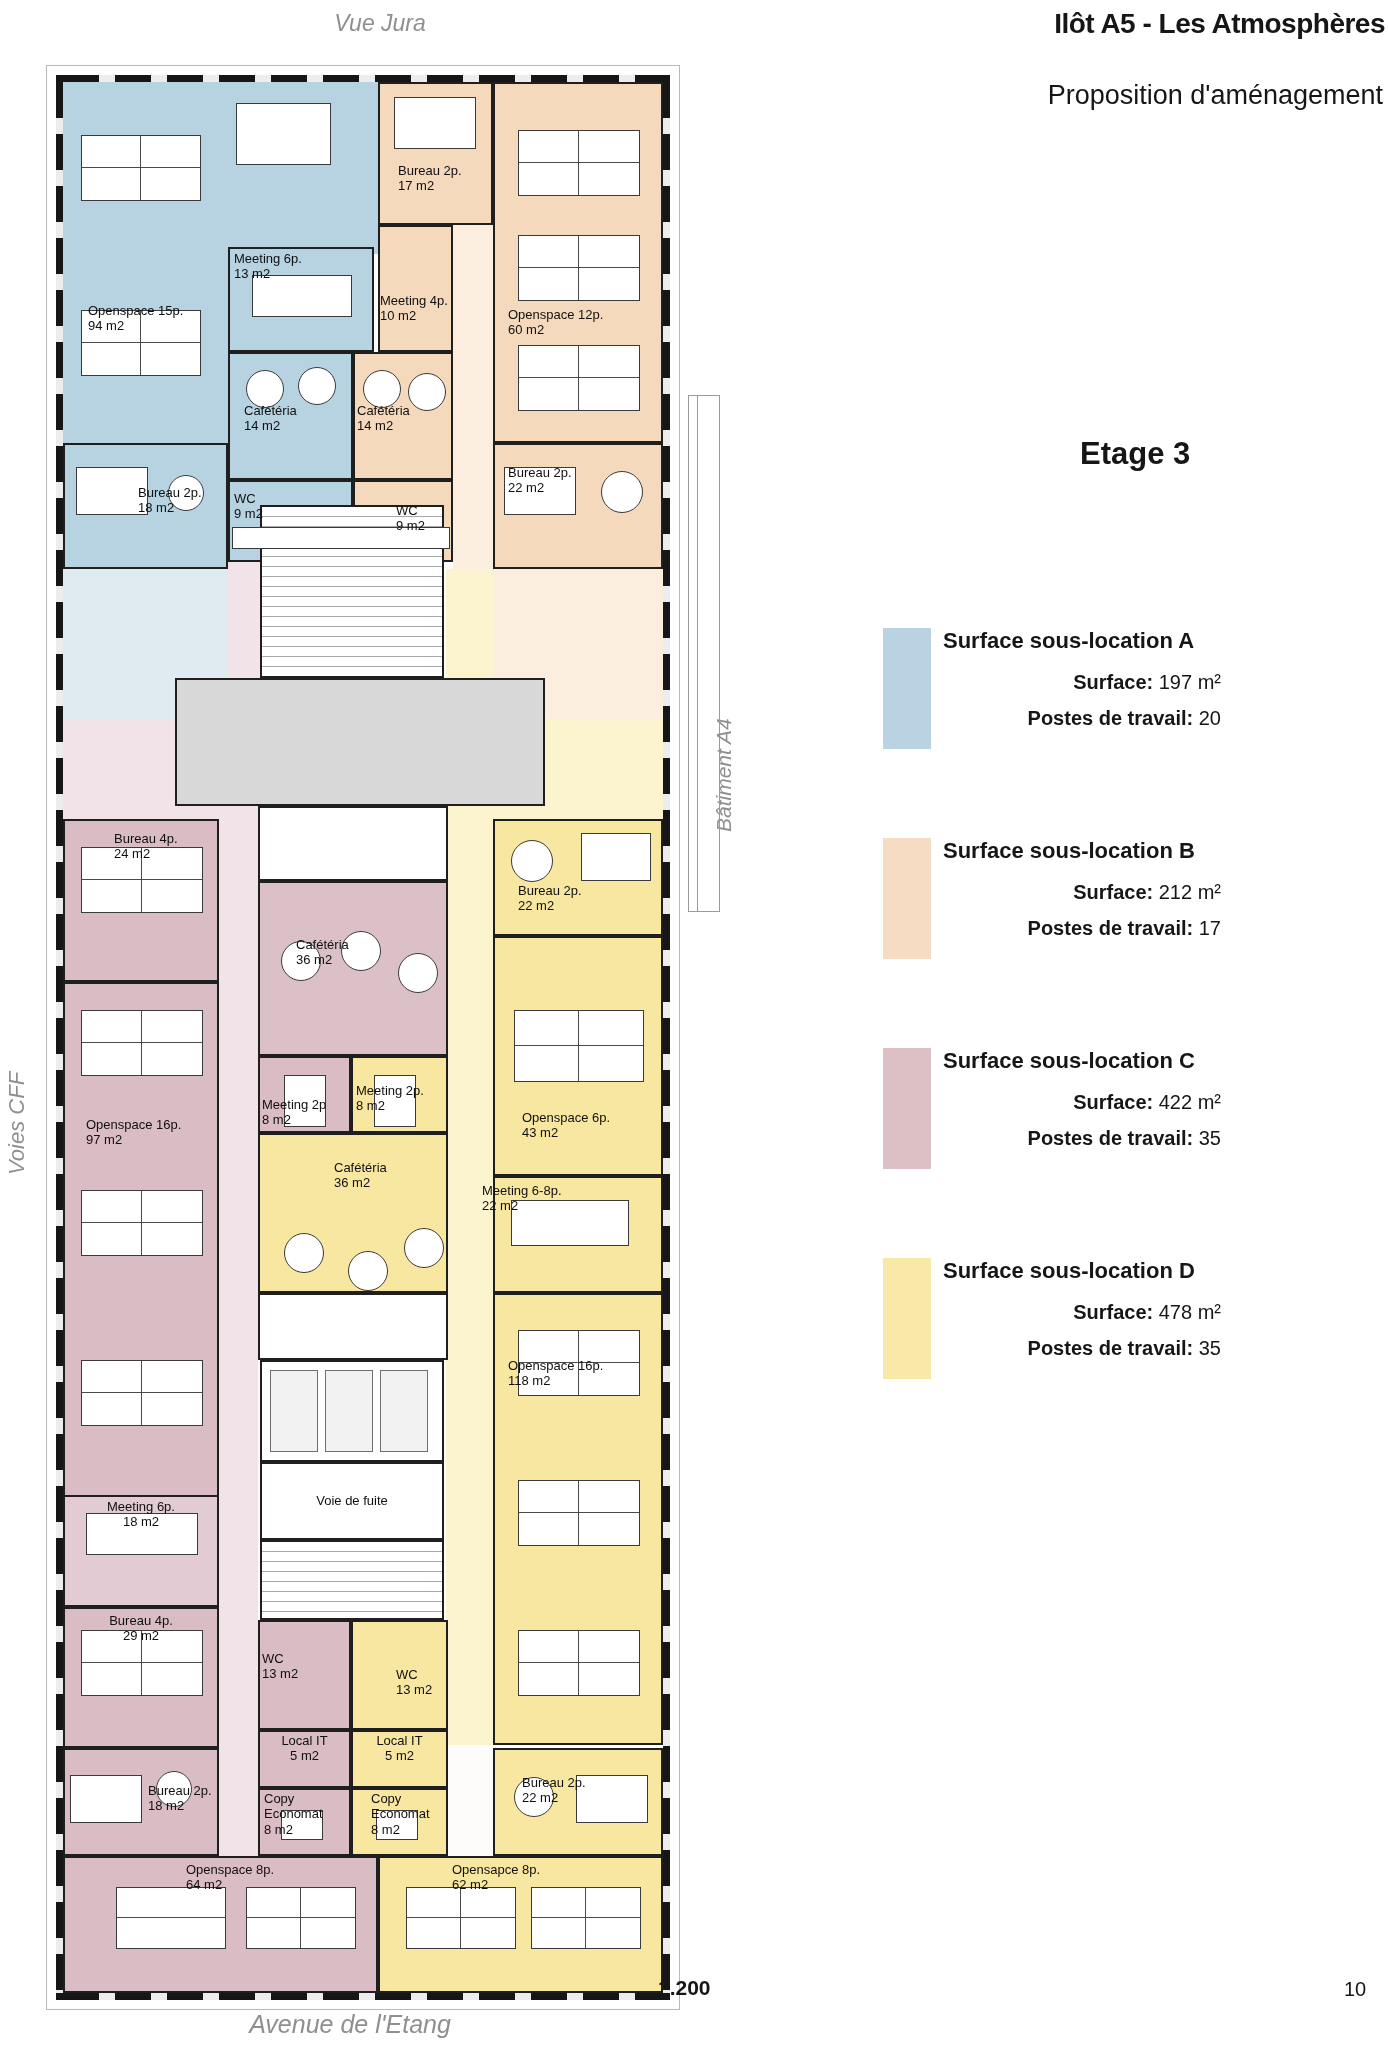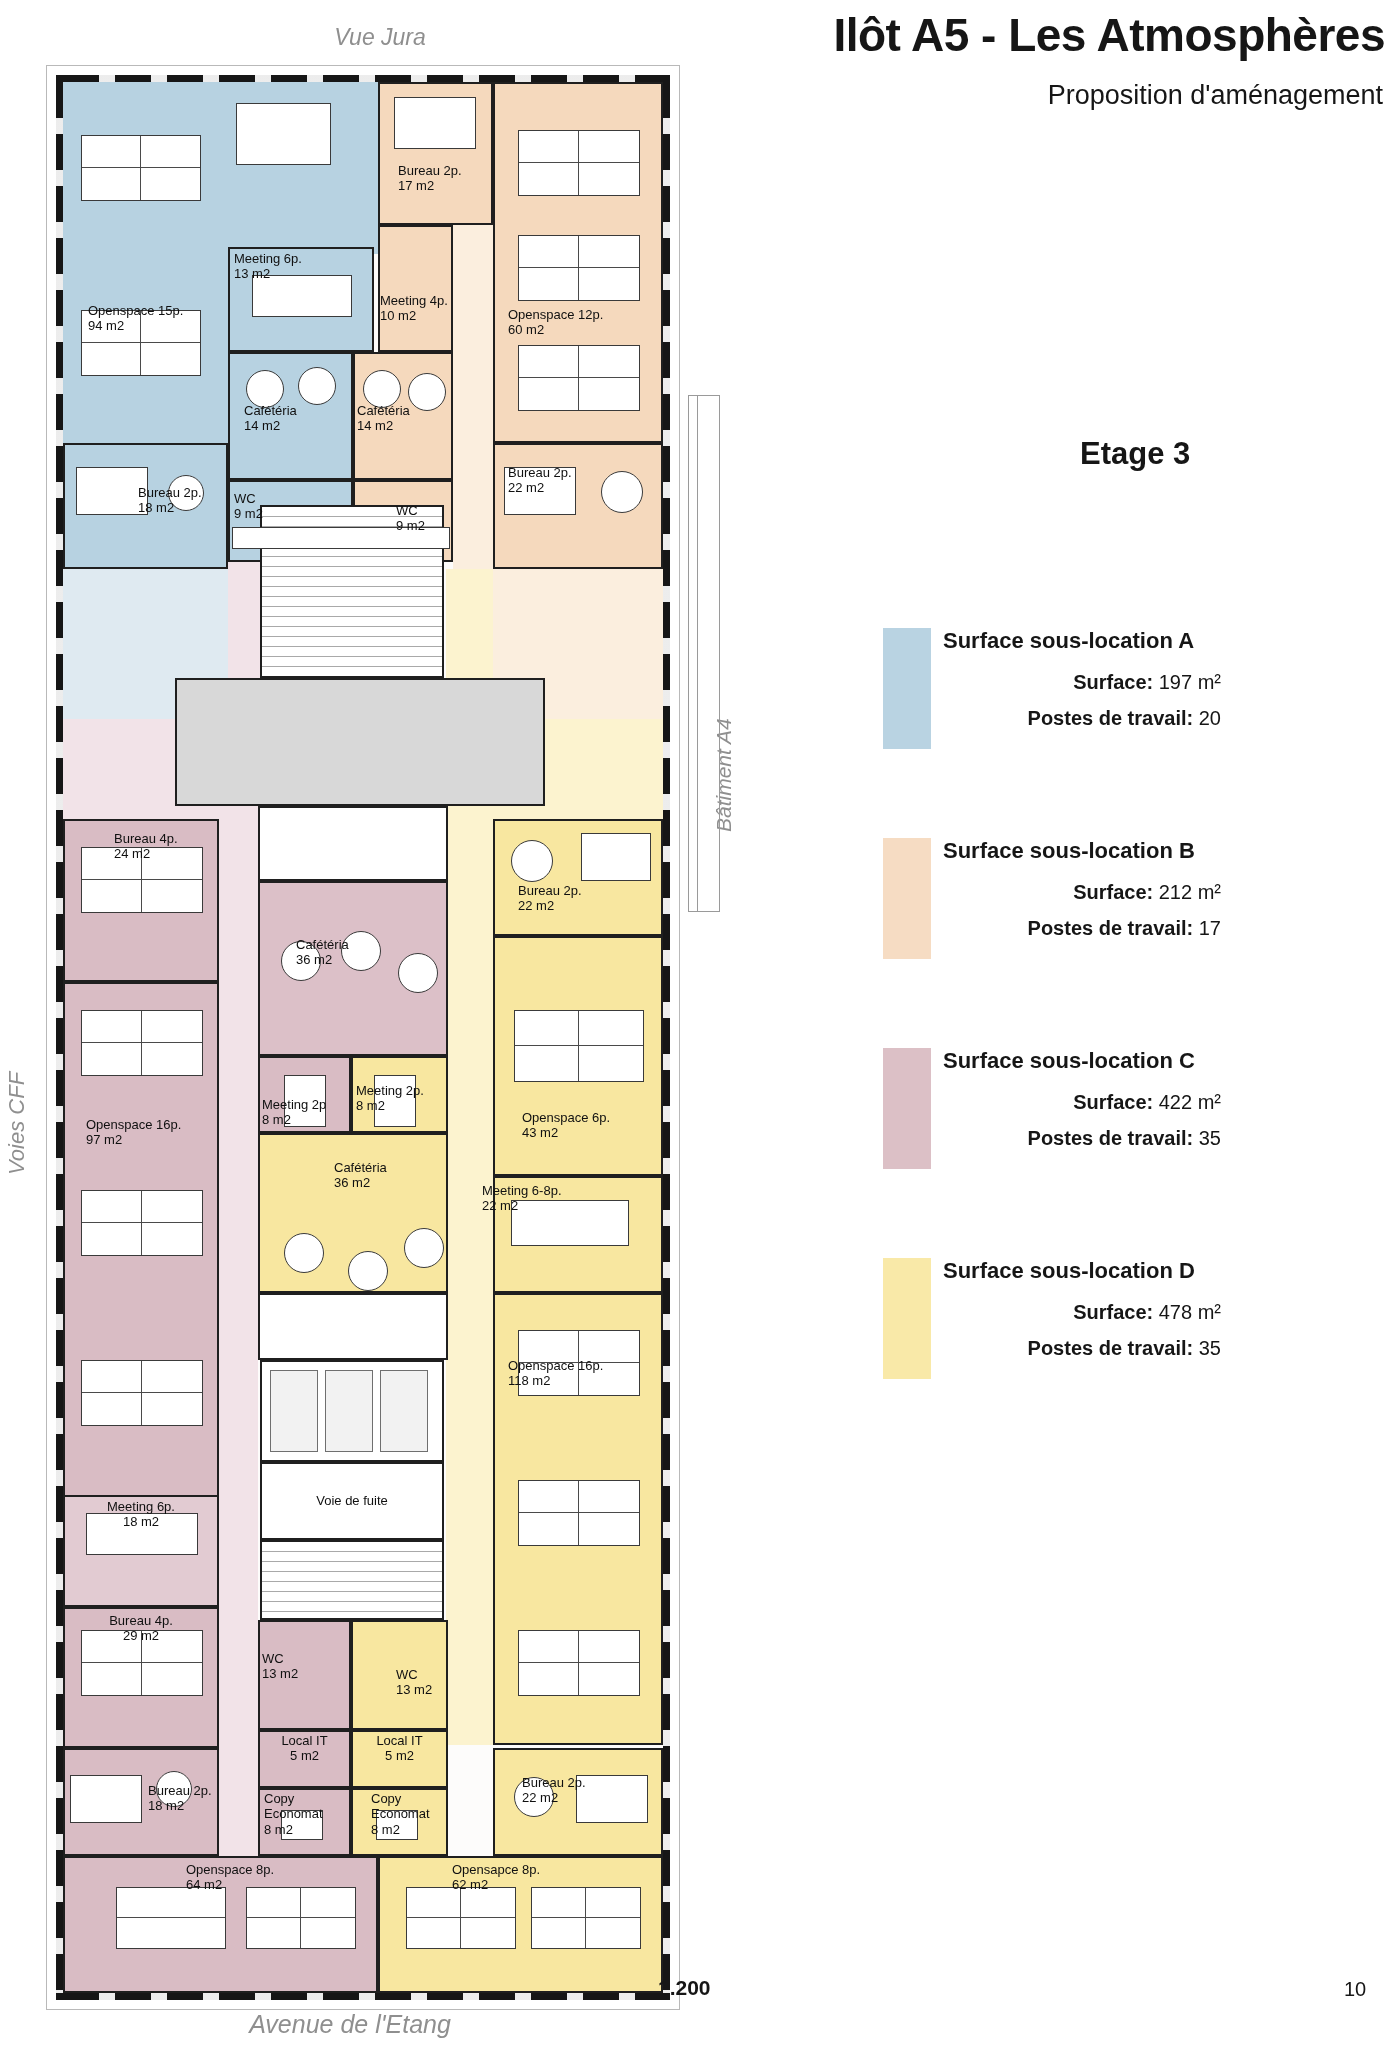--- a/index.html
+++ b/index.html
@@ -1,21 +1,21 @@
 <!DOCTYPE html>
 <html><head>
 <meta charset="utf-8">
 <style>
   html,body{margin:0;padding:0;background:#ffffff;}
   body{font-family:"Liberation Sans",sans-serif;color:#161616;}
   .page{position:relative;width:1388px;height:2048px;background:#fff;overflow:hidden;}
 
   
   .ctx{position:absolute;color:#8f8f8f;font-style:italic;}
-  .ctx-top{left:300px;top:24px;width:160px;text-align:center;font-size:23px;}
+  .ctx-top{left:300px;top:10px;width:160px;text-align:center;font-size:23px;}
   .ctx-bottom{left:230px;top:2010px;width:240px;text-align:center;font-size:25px;}
   .ctx-vert{writing-mode:vertical-rl;transform:rotate(180deg);font-size:22px;}
   .ctx-left{left:4px;top:945px;height:230px;}
   .ctx-right{left:712px;top:672px;height:160px;font-size:21px;}
 
   
   .plan-frame{position:absolute;left:56px;top:75px;width:614px;height:1925px;background:#fdfcfb;}
   .plan-outer-line{position:absolute;left:-10px;top:-10px;right:-10px;bottom:-10px;border:1px solid #b9b9b9;pointer-events:none;}
   .plan-wall{position:absolute;left:0;top:0;right:0;bottom:0;border:7px solid #161616;pointer-events:none;z-index:40;}
   .wall-win{position:absolute;z-index:41;pointer-events:none;}
@@ -34,21 +34,21 @@
   .f-c{background-image:
        linear-gradient(to right,transparent calc(50% - .5px),#4a4a4a calc(50% - .5px),#4a4a4a calc(50% + .5px),transparent calc(50% + .5px)),
        linear-gradient(to bottom,transparent calc(50% - .5px),#4a4a4a calc(50% - .5px),#4a4a4a calc(50% + .5px),transparent calc(50% + .5px));}
   .f-o{border-radius:50%;}
   .f-e{border:1px solid #6f6f6f;background:#f2f2f2;}
 
   .balcony{position:absolute;left:688px;top:395px;width:30px;height:515px;border:1px solid #9a9a9a;
            background:linear-gradient(to right,transparent 8px,#9a9a9a 8px,#9a9a9a 9px,transparent 9px);}
 
   
-  .doc-title{position:absolute;right:3px;top:8px;width:760px;text-align:right;font-size:46px;font-weight:bold;letter-spacing:-.5px;}
+  .doc-title{position:absolute;right:3px;top:8px;width:760px;text-align:right;font-size:28px;font-weight:bold;letter-spacing:-.5px;}
   .doc-subtitle{position:absolute;right:5px;top:80px;width:600px;text-align:right;font-size:27px;}
   .floor-label{position:absolute;left:1080px;top:436px;font-size:31px;font-weight:bold;}
   .scale-label{position:absolute;left:658px;top:1976px;font-size:21px;font-weight:bold;}
   .page-number{position:absolute;left:1344px;top:1978px;font-size:20px;}
 
   .legend-item{position:absolute;left:883px;width:340px;height:126px;}
   .legend-swatch{position:absolute;left:0;top:0;width:48px;height:121px;}
   .legend-text{position:absolute;left:60px;top:0;width:278px;}
   .legend-title{font-size:22px;font-weight:bold;margin-bottom:17px;white-space:nowrap;}
   .legend-line{font-size:20px;text-align:right;margin-bottom:13px;white-space:nowrap;}

